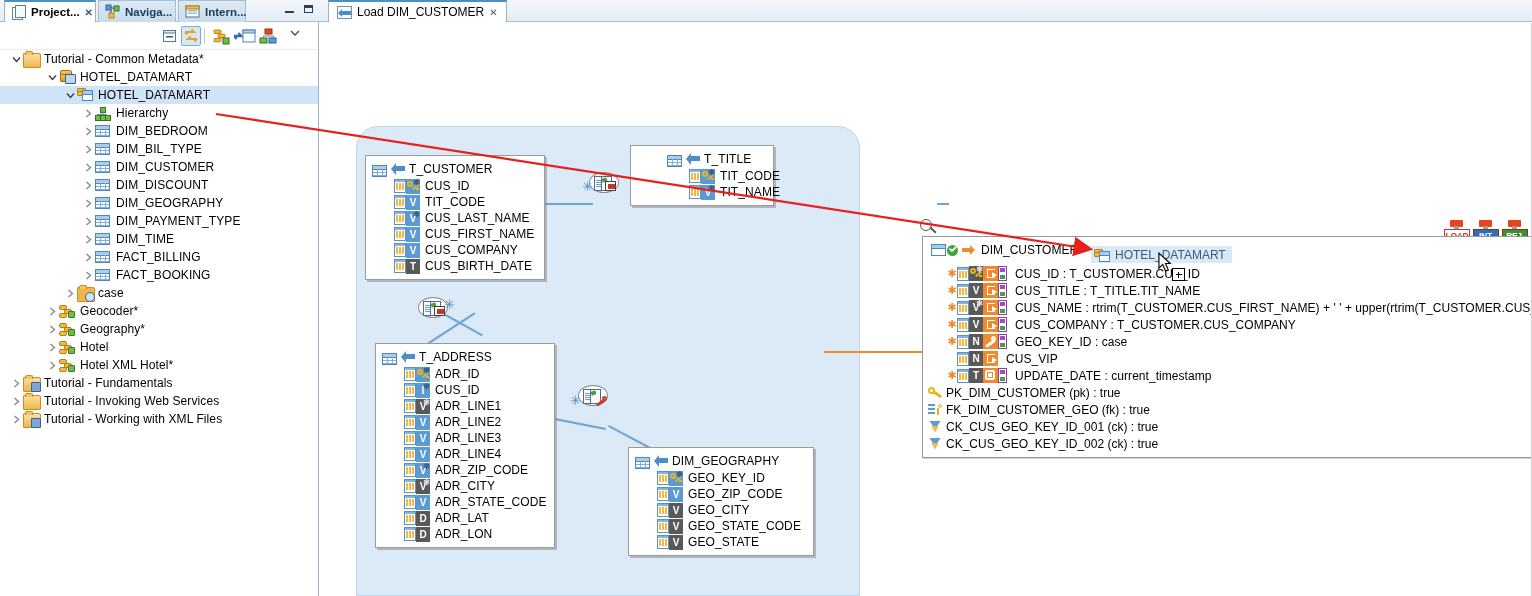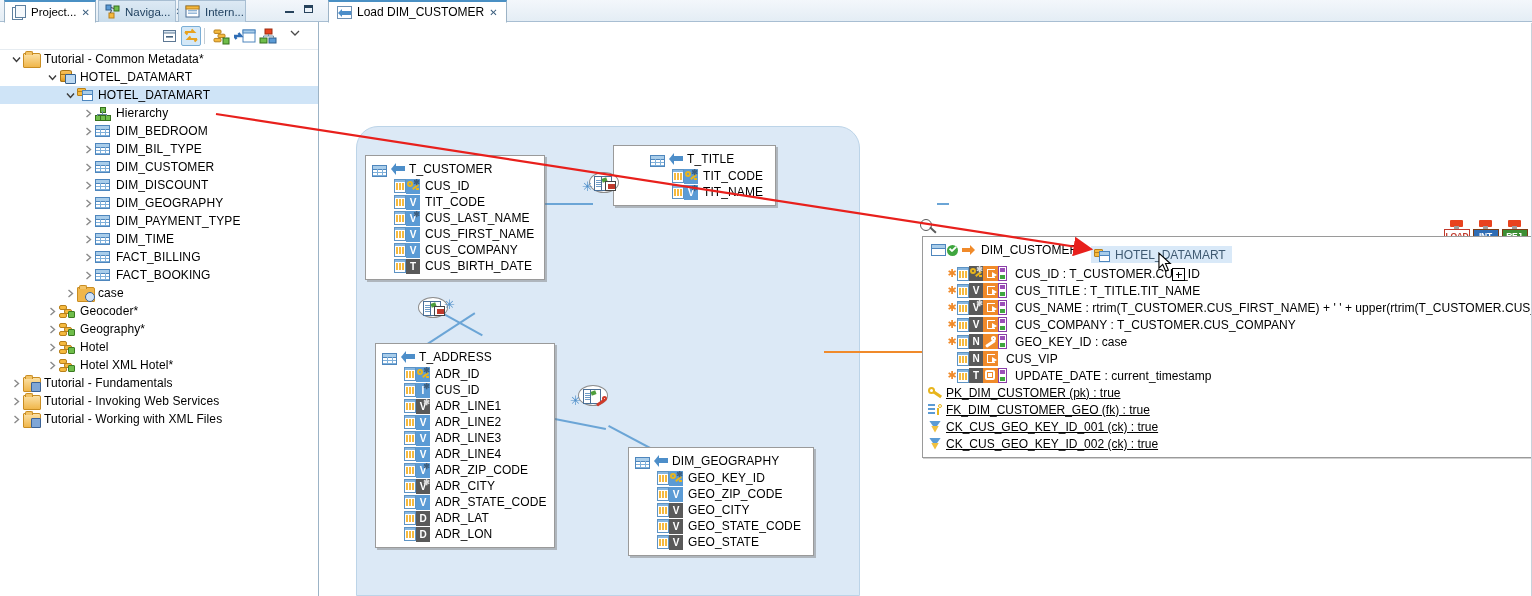--- a/index.html
+++ b/index.html
@@ -17,20 +17,21 @@
     position:absolute;left:0;top:0;width:319px;height:596px;
     background:#ffffff;
     border-right:1px solid #9cb3c6;
     box-sizing:border-box;
   }
   #tabstrip{
     position:absolute;left:0;top:0;width:319px;height:22px;
     background:linear-gradient(to bottom,#f3f7fb 0%,#e4edf5 100%);
     border-bottom:1px solid #a8bed2;
     box-sizing:border-box;
+    font-weight:bold;
   }
   .vtab{
     position:absolute;top:0;height:22px;display:flex;align-items:center;
     gap:3px;padding:0 6px;box-sizing:border-box;font-size:11.5px;
     white-space:nowrap;cursor:default;
   }
   .vtab.active{
     background:#ffffff;border:1px solid #9cb3c6;border-bottom:1px solid #ffffff;
     border-top:2px solid #4a90c4;
     top:0;height:23px;z-index:5;
@@ -221,21 +222,21 @@
   .orangechip.wr::after{content:"";position:absolute;left:8px;top:2px;width:5px;height:5px;border:2px solid #fff;border-radius:50%;box-sizing:border-box;}
   .orangechip.ts::before{content:"";position:absolute;left:2px;top:2px;width:10px;height:10px;border:2px solid #fff;box-sizing:border-box;border-radius:2px;}
   .orangechip.ts::after{content:"";position:absolute;left:5px;top:5px;width:4px;height:4px;background:#fff;}
   .purplechip{
     width:9px;height:15px;background:#ffffff;border:1px solid #8b3fa8;box-sizing:border-box;position:relative;flex:0 0 auto;
   }
   .purplechip::before{content:"";position:absolute;left:1px;top:1px;width:5px;height:4px;background:#9b4fb8;}
   .purplechip::after{content:"";position:absolute;left:1px;bottom:1px;width:5px;height:4px;background:#3fa63f;}
 
   .consrow{display:flex;align-items:center;height:17px;white-space:nowrap;padding-left:4px;gap:3px;}
-  .consrow .clbl{font-size:12px;color:#000;text-decoration:underline;}
+  .consrow .clbl{font-size:12px;color:#000;}
   .ic-pk{width:16px;height:14px;position:relative;flex:0 0 auto;}
   .ic-pk .kh{position:absolute;left:1px;top:1px;width:7px;height:7px;border:2.5px solid #e8b51d;border-radius:50%;box-sizing:border-box;}
   .ic-pk .kb{position:absolute;left:6px;top:7px;width:9px;height:3px;background:#e8b51d;transform:rotate(35deg);}
   .ic-fk{width:16px;height:14px;position:relative;flex:0 0 auto;}
   .ic-fk .s{position:absolute;left:1px;width:7px;height:2px;background:#5b9bd5;}
   .ic-fk .k{position:absolute;right:0;top:1px;width:7px;height:11px;}
   .ic-fk .k::before{content:"";position:absolute;left:2px;top:0;width:4px;height:4px;border:1.5px solid #e8b51d;border-radius:50%;box-sizing:border-box;}
   .ic-fk .k::after{content:"";position:absolute;left:1px;top:4px;width:2px;height:7px;background:#e8b51d;}
   .ic-ck{width:16px;height:14px;position:relative;flex:0 0 auto;}
   .ic-ck .funnel{position:absolute;left:2px;top:1px;width:12px;height:7px;background:#5b9bd5;clip-path:polygon(0 0,100% 0,58% 100%,42% 100%);}
@@ -999,21 +1000,21 @@
                 <i></i>
                 <i></i>
                 <i></i>
               </span>
               <span class="chip gray">T</span>
             </span>
             <span class="cname">CUS_BIRTH_DATE</span>
           </div>
         </div>
       </div>
-      <div class="tbox" style="left: 294px; top: 122px; width: 163px; padding-left: 36px;">
+      <div class="tbox" style="left: 311px; top: 122px; width: 144px; padding-left: 36px;">
         <div class="thead">
           <span class="i-tbl" style="position:relative;flex:0 0 auto;">
             <span class="vl" style="left:4px"></span>
             <span class="vl" style="left:9px"></span>
             <span class="hl" style="top:6px"></span>
             <span class="hl" style="top:9px"></span>
           </span>
           <span class="arrin"></span>
           <span class="tname">T_TITLE</span>
         </div>

